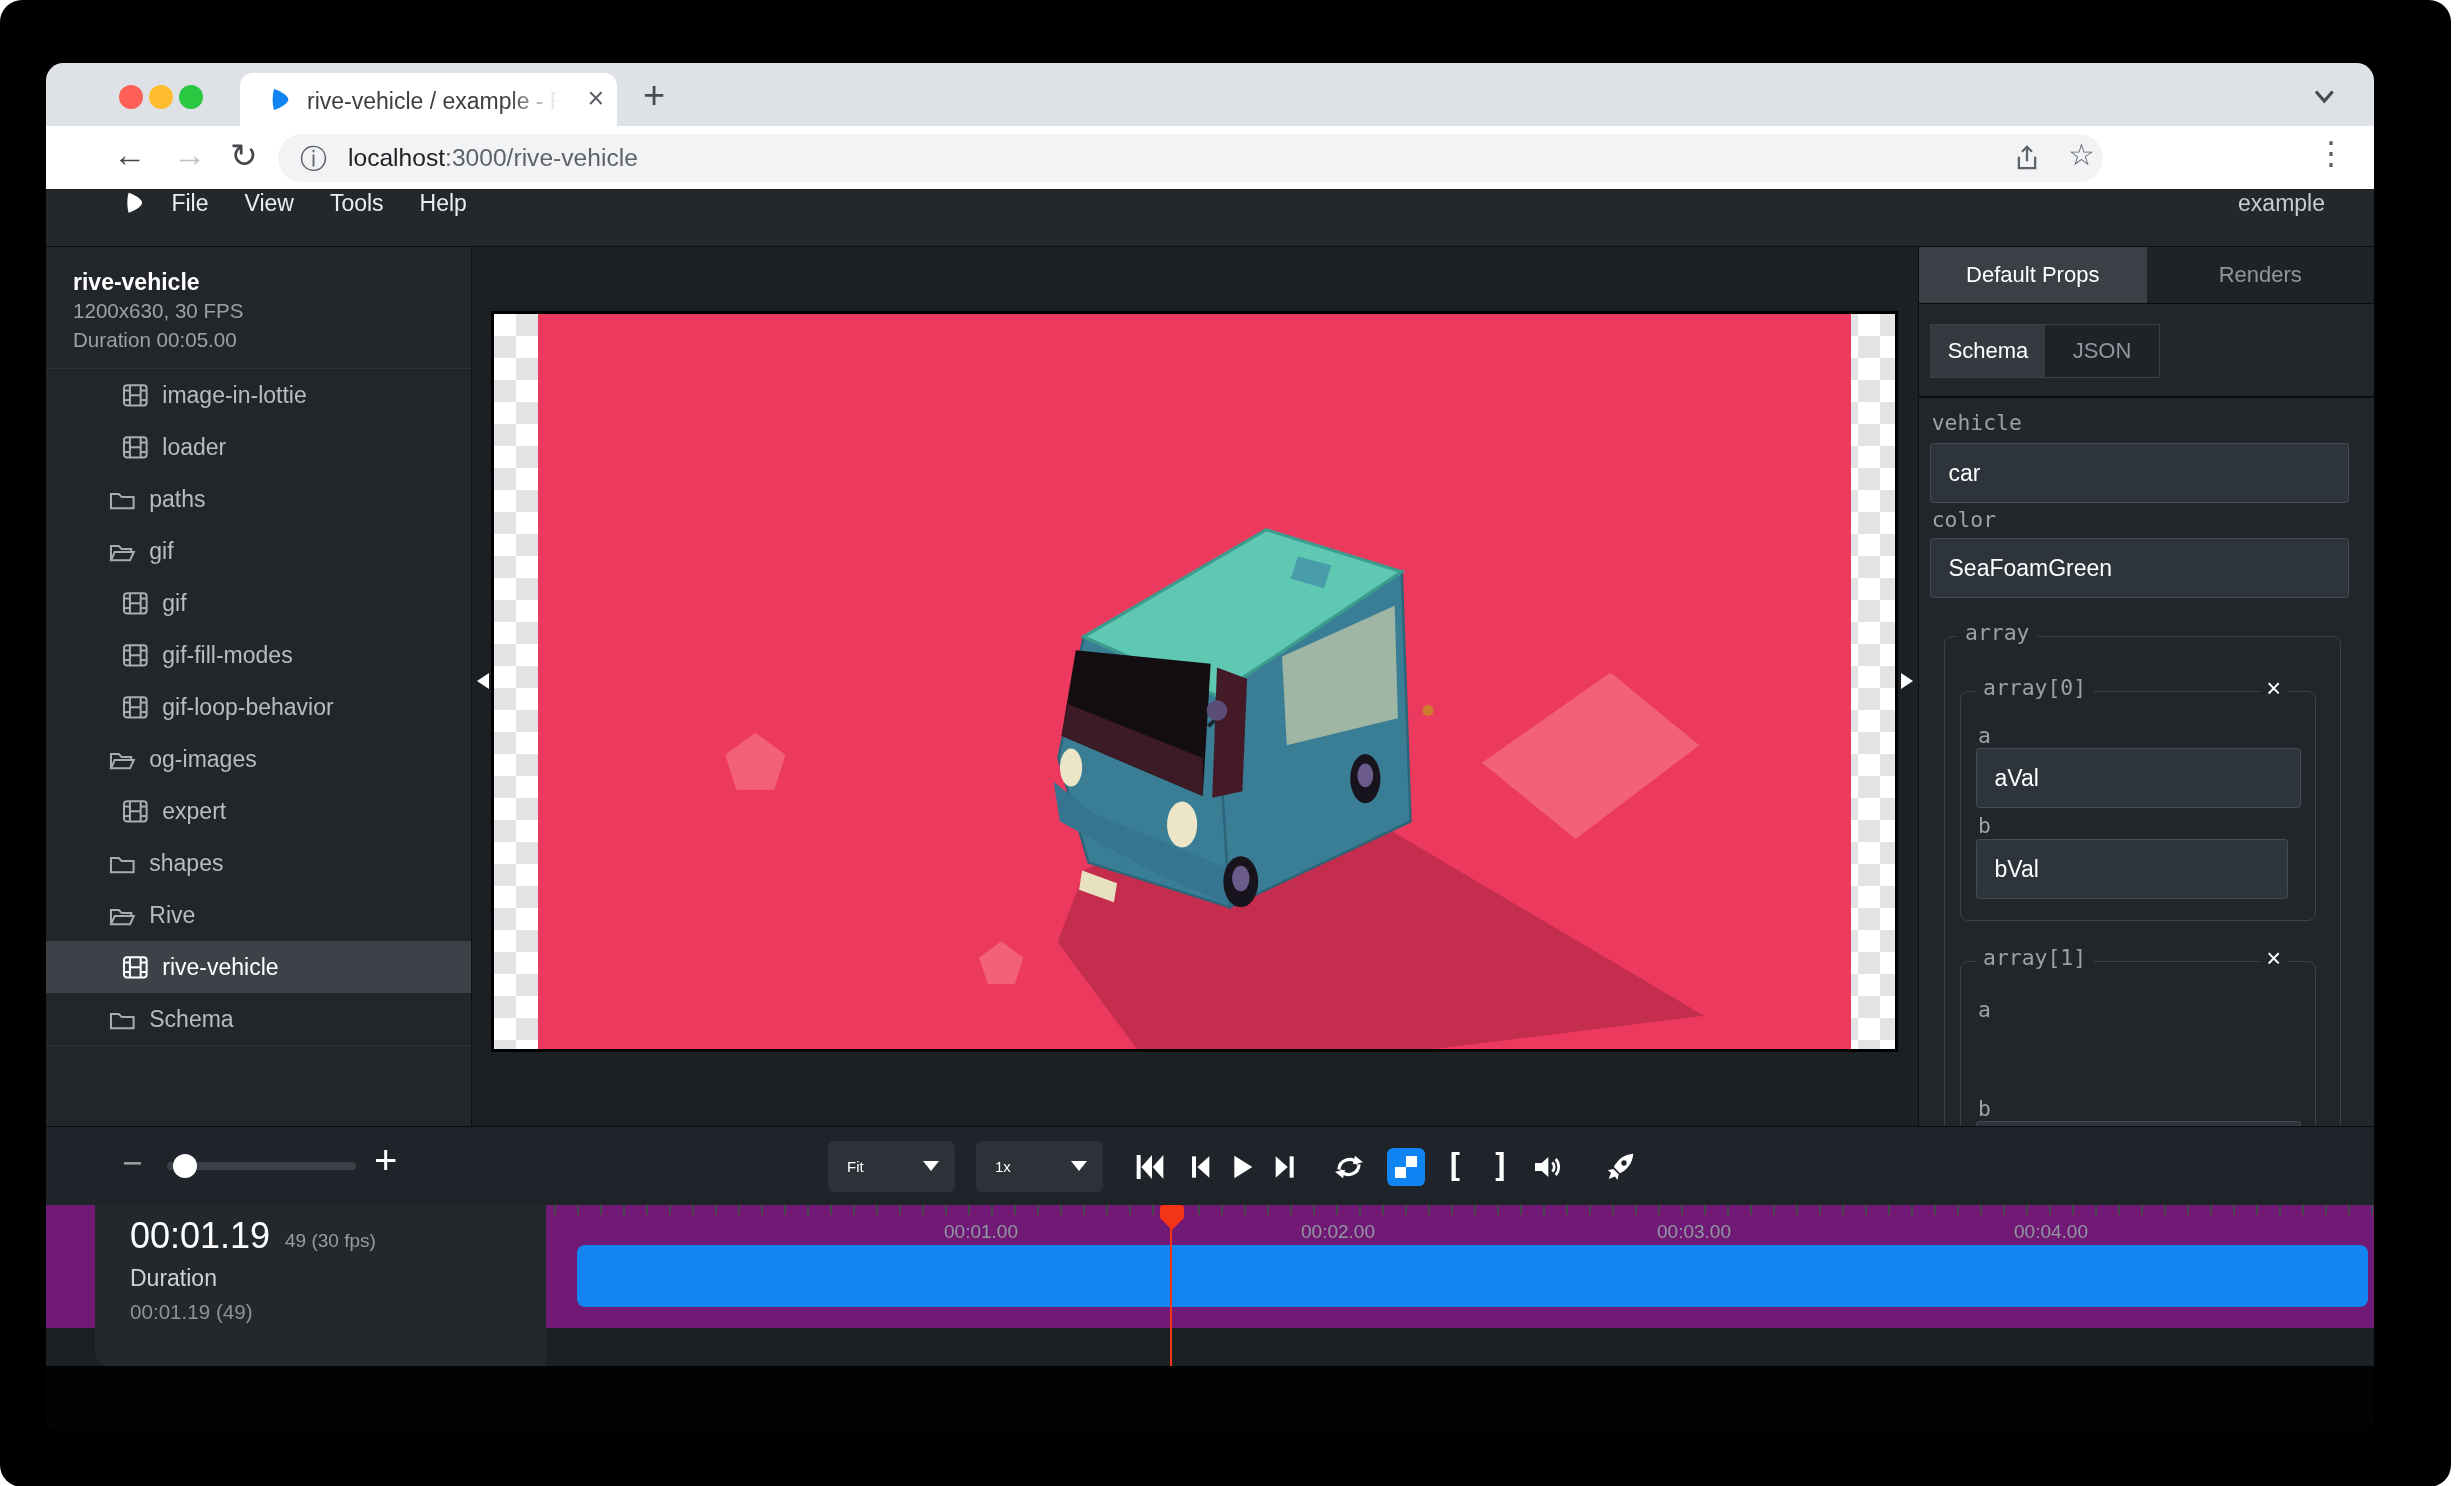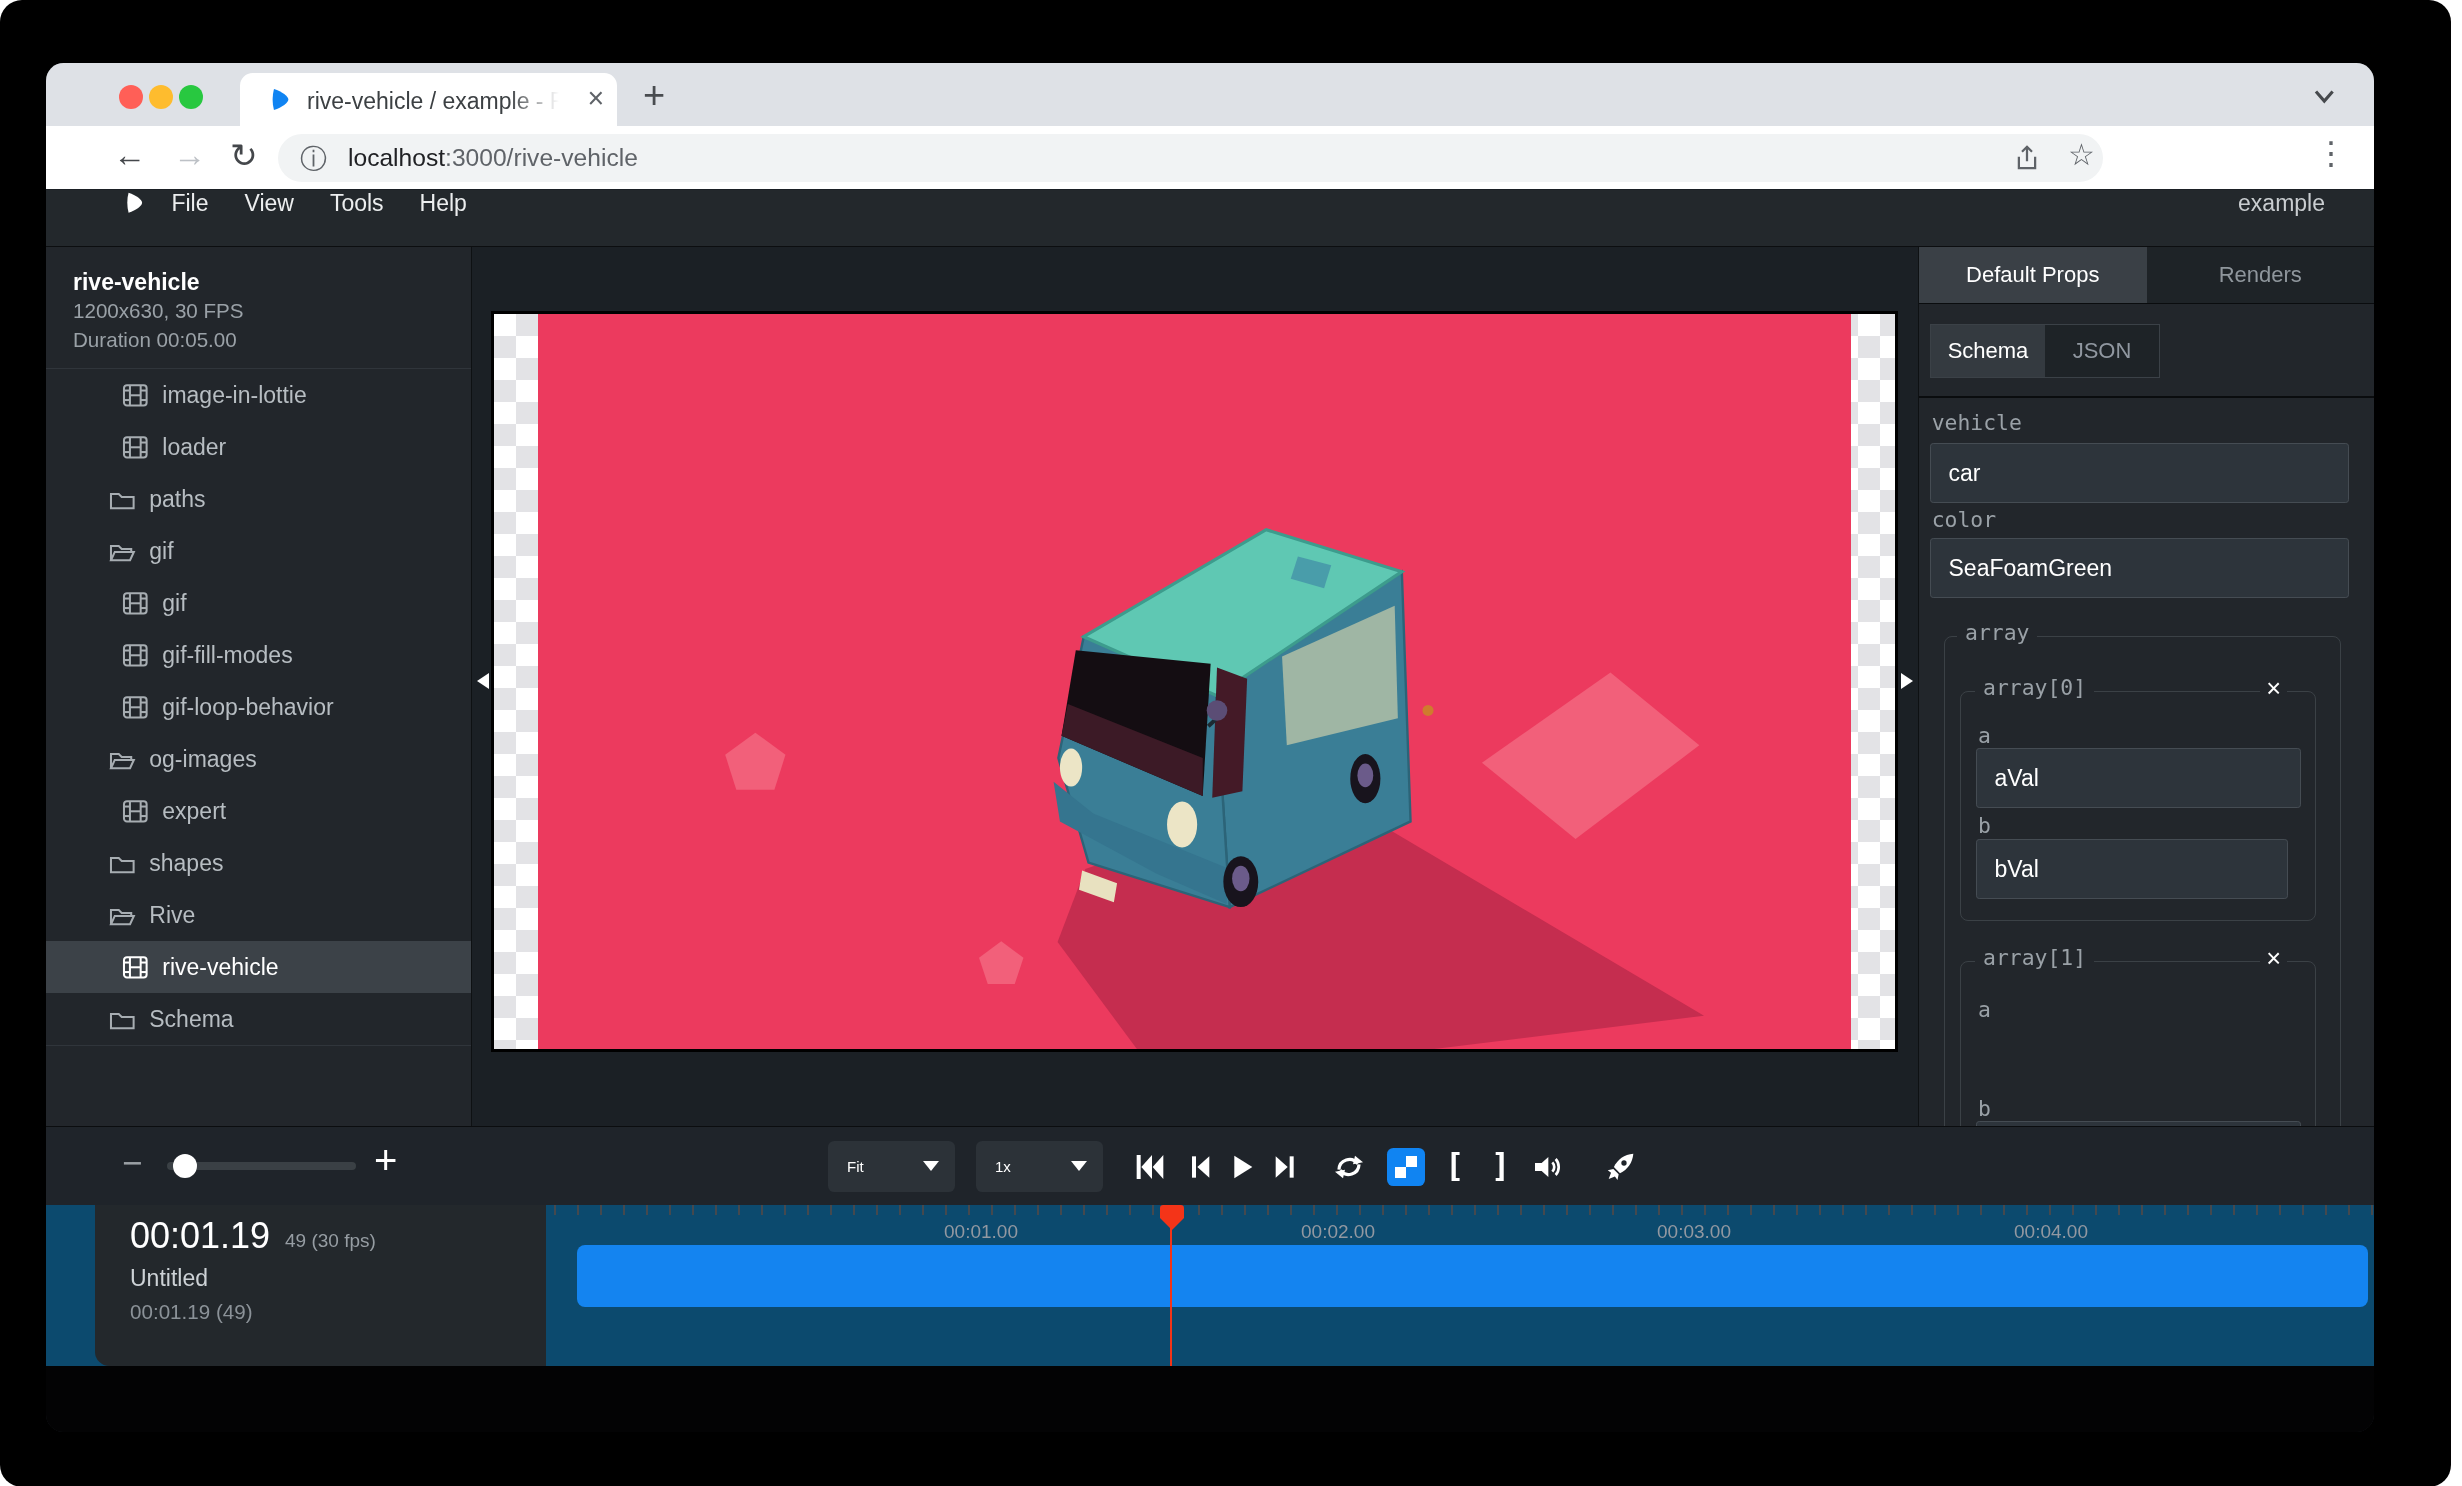--- a/index.html
+++ b/index.html
@@ -91,21 +91,21 @@
   .tb-caret{margin-left:auto;margin-right:16px;width:0;height:0;border:8px solid transparent;border-top:10.3px solid #fff;border-bottom:0;}
   #sel-fit{left:782px;width:127px;}
   #sel-speed{left:930px;width:127px;}
   .tb-icon{position:absolute;top:24px;width:32px;height:32px;color:#fff;}
   .tb-icon svg{width:100%;height:100%;display:block;}
   .tb-checker{position:absolute;left:1341px;top:20.6px;width:38px;height:38px;background:var(--accent-blue);border-radius:6.3px;}
   .checker-inner{position:absolute;inset:8px;background:conic-gradient(#fff 90deg,transparent 90deg 180deg,#fff 180deg 270deg,transparent 270deg);background-size:22px 22px;}
   .tb-bracket{position:absolute;top:19px;font-family:"DejaVu Sans Mono",monospace;font-weight:bold;font-size:32px;color:#fff;}
 
   
-  .timeline{position:absolute;top:1142px;left:0;right:0;height:161px;background:#0c4a6e;}
+  .timeline{position:absolute;top:1142px;left:0;right:0;height:123px;background:#701a75;}
   .tl-left{position:absolute;left:49px;top:0;width:451px;height:161px;background:#23282c;border-radius:0 0 0 14.3px;}
   .tl-time{position:absolute;left:35px;top:9.5px;font-size:36px;color:#fff;}
   .tl-frame{position:absolute;left:190px;top:25.4px;font-size:19px;color:#969da3;}
   .tl-track{position:absolute;left:35px;top:60px;font-size:23px;color:#cdd2d6;}
   .tl-dur{position:absolute;left:35px;top:95px;font-size:20.6px;color:#8b9298;}
   .tl-right{position:absolute;left:508px;right:0;top:0;height:161px;overflow:hidden;}
   .tl-ticks{position:absolute;top:0;left:0;right:0;height:10.3px;background:repeating-linear-gradient(90deg,#45494e 0 1.6px,transparent 1.6px 23px);}
   .ruler-label{position:absolute;top:16px;transform:translateX(-50%);font-size:19px;color:#9298a1;}
   .tl-bar{position:absolute;left:23px;top:40px;width:1791px;height:62px;background:var(--timeline-bar);border-radius:8px;}
   .tl-playhead-line{position:absolute;left:616px;top:0;width:2.4px;height:161px;background:var(--playhead);}
@@ -467,21 +467,21 @@
         <circle cx="15" cy="9" r="2" fill="#1f242a"></circle>
         <path d="M7 13.5l-4.2.9 2.5 1.9L3.5 21l4.7-1.8 1.9 2.5.9-4.2z"></path>
       </svg>
     </span>
   </div>
 
   <div class="timeline">
     <div class="tl-left">
       <span class="tl-time">00:01.19</span>
       <span class="tl-frame">49 (30 fps)</span>
-      <span class="tl-track">Untitled</span>
+      <span class="tl-track">Duration</span>
       <span class="tl-dur">00:01.19 (49)</span>
     </div>
     <div class="tl-right">
       <div class="tl-ticks"></div>
       <div>
             <span class="ruler-label" style="left: 427px;">00:01.00</span>
             <span class="ruler-label" style="left: 784px;">00:02.00</span>
             <span class="ruler-label" style="left: 1140px;">00:03.00</span>
             <span class="ruler-label" style="left: 1497px;">00:04.00</span>
           </div>

